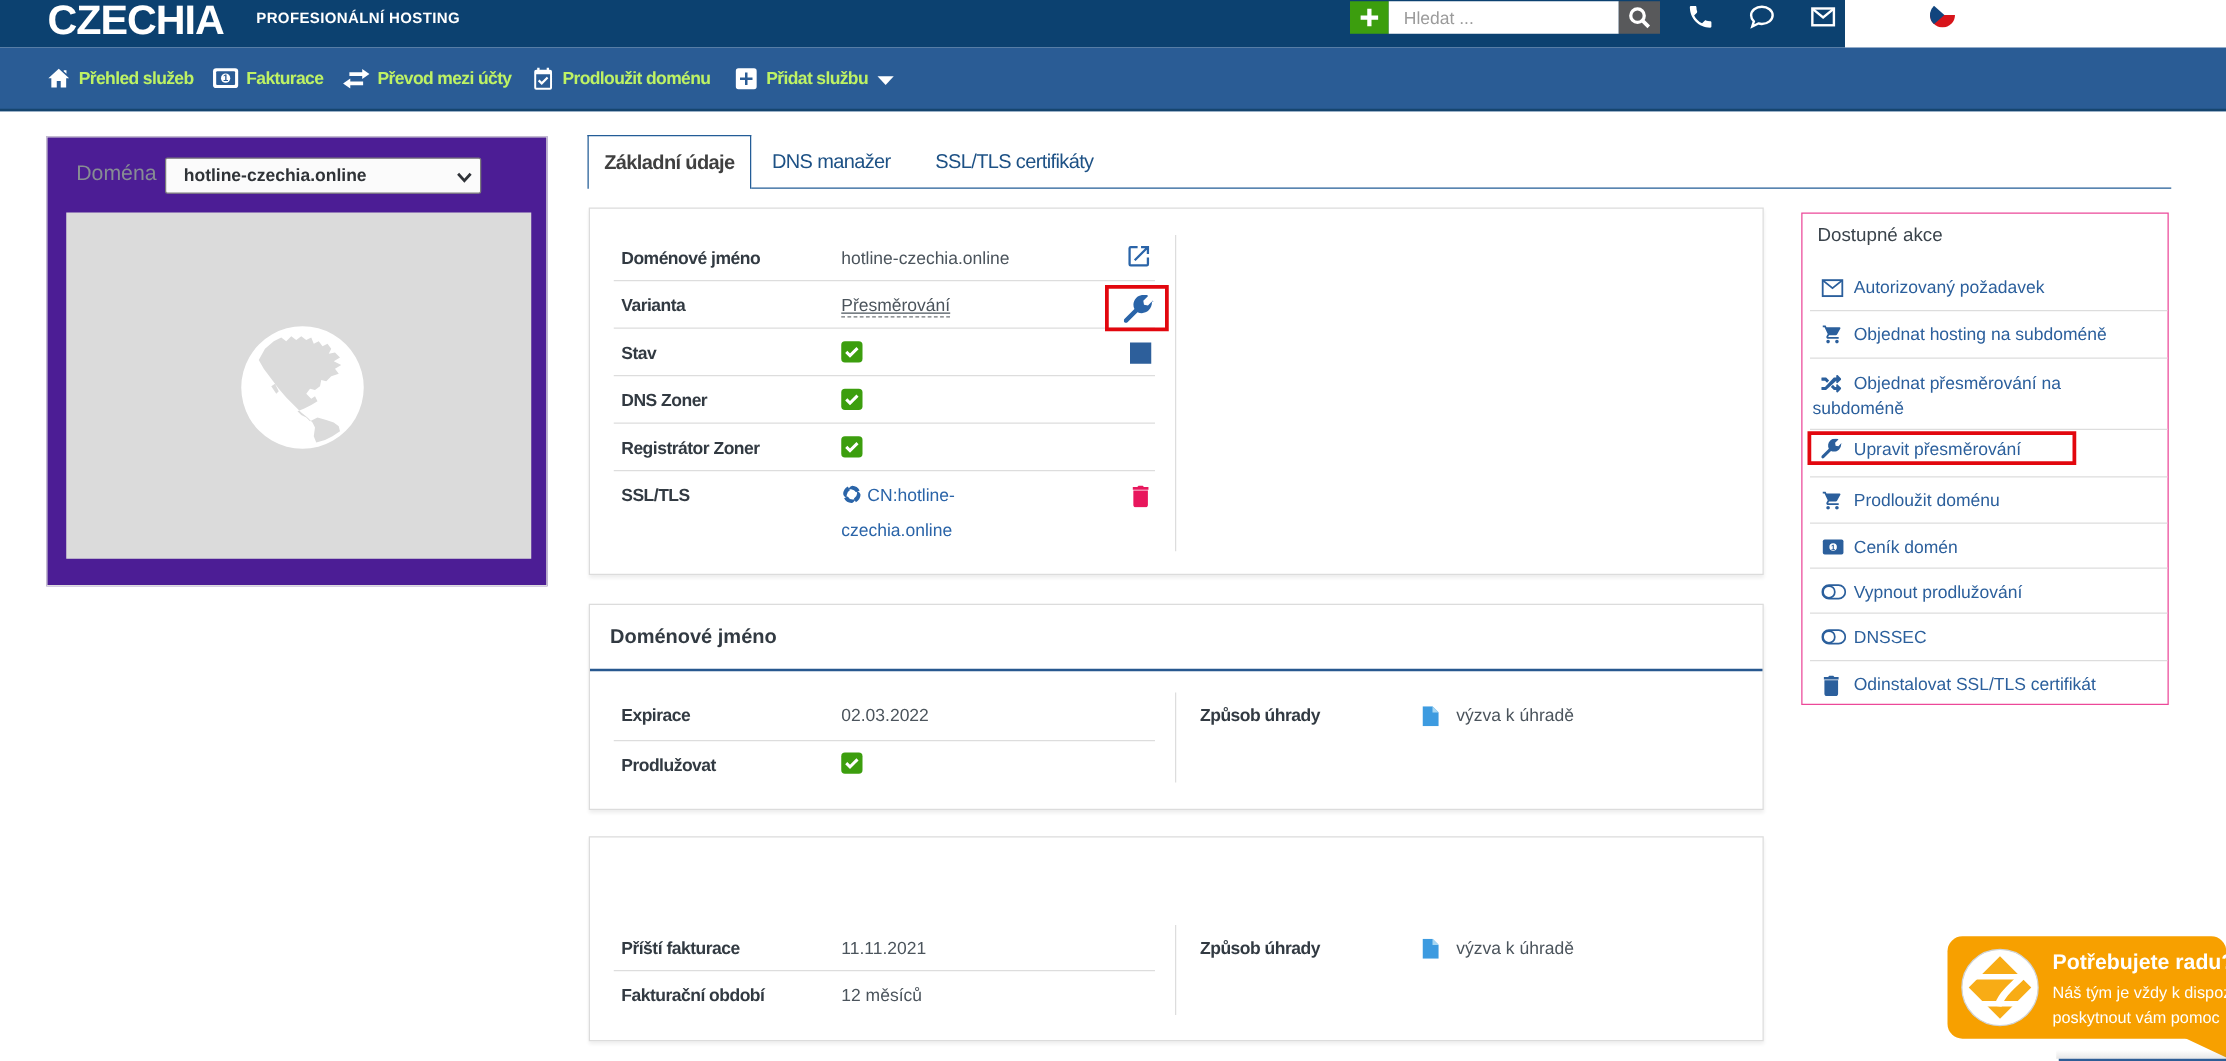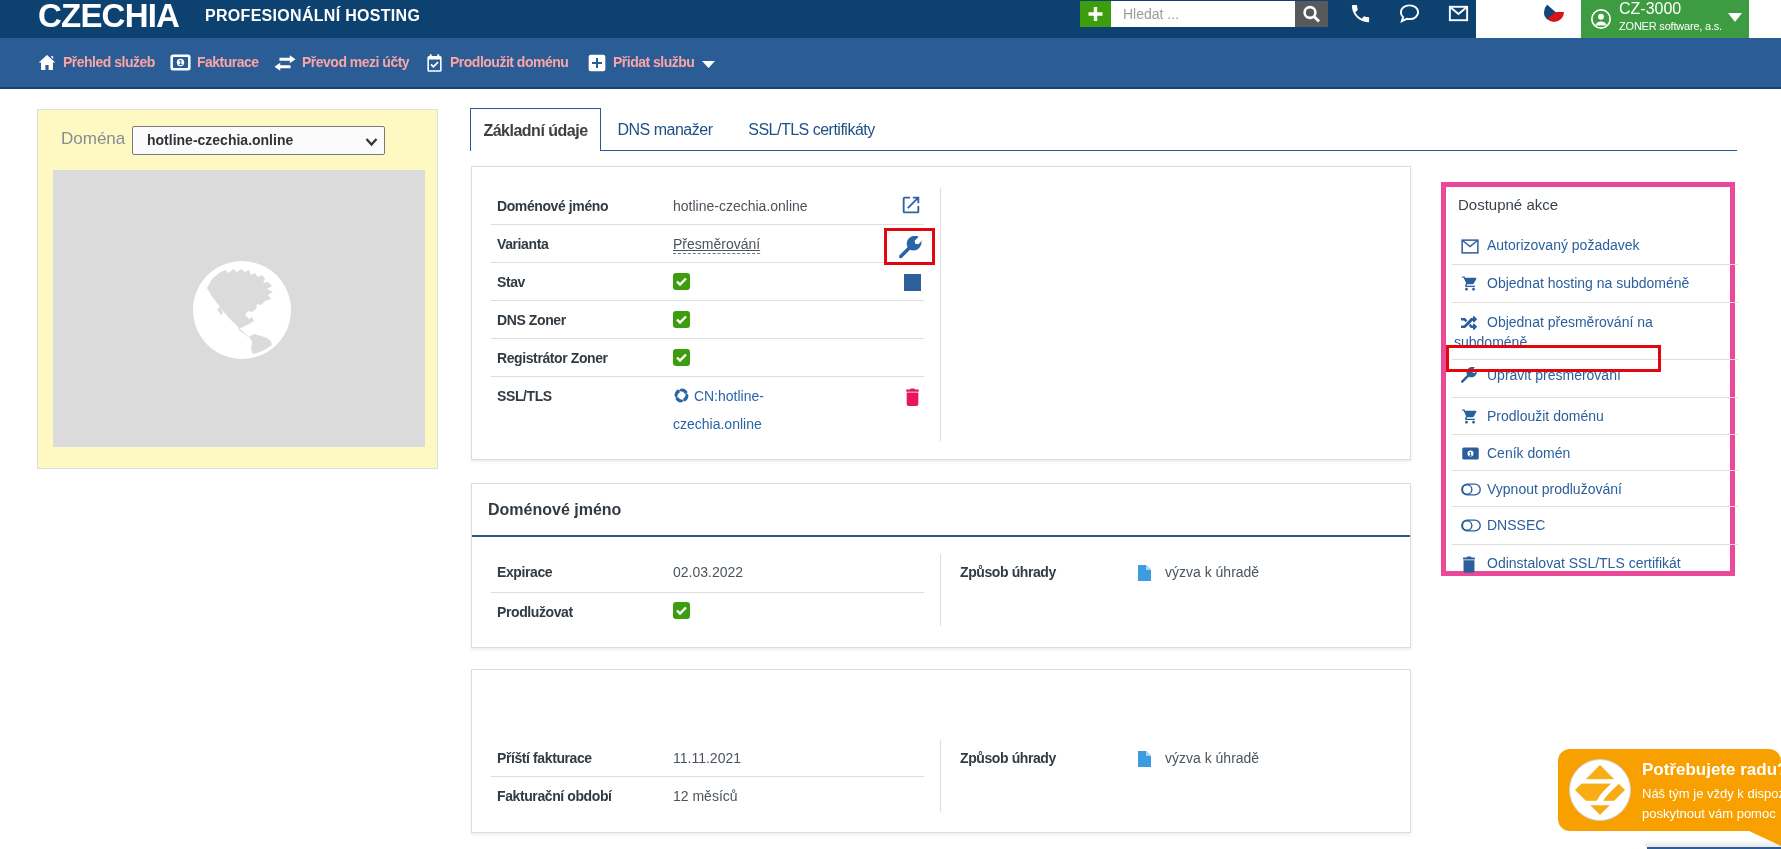--- a/index.html
+++ b/index.html
@@ -3,37 +3,37 @@
 <meta charset="utf-8">
 <title>Czechia Admin</title>
 <style>
 * { margin:0; padding:0; box-sizing:border-box; }
 html,body { width:1781px; height:849px; overflow:hidden; }
 body { font-family:"Liberation Sans", sans-serif; background:#fff; position:relative; }
 
 
 #topbar { position:absolute; left:0; top:0; width:1476px; height:38px; background:#0c4170; }
 #logo { position:absolute; left:38px; top:-3px; color:#fff; font-size:33px; font-weight:bold; letter-spacing:-0.8px; }
-#logosub { position:absolute; left:205px; top:7px; color:#fff; font-size:16px; letter-spacing:0.3px; font-weight:bold; }
+#logosub { position:absolute; left:205px; top:7px; color:#fff; font-size:12px; letter-spacing:0.3px; font-weight:bold; }
 #plusbtn { position:absolute; left:1080px; top:1px; width:31px; height:26px; background:#3c9e0e; color:#fff; }
 #searchbox { position:absolute; left:1111px; top:1px; width:184px; height:26px; background:#fff; color:#9b9b9b; font-size:14px; line-height:26px; padding-left:12px; }
 #searchbtn { position:absolute; left:1295px; top:1px; width:33px; height:26px; background:#58595b; }
 .topico { position:absolute; top:2px; width:24px; height:22px; }
 #acct { position:absolute; left:1581px; top:0; width:168px; height:38px; background:#3d9b41; color:#fff; }
 #acct .l1 { position:absolute; left:38px; top:0px; font-size:16px; }
 #acct .l2 { position:absolute; left:38px; top:20px; font-size:11px; letter-spacing:-0.2px; }
 #acct .caret { position:absolute; left:147px; top:13px; width:0; height:0; border-left:7.5px solid transparent; border-right:7.5px solid transparent; border-top:9px solid #fff; }
 
 
 #navbar { position:absolute; left:0; top:38px; width:1781px; height:51px; background:#2a5c95; border-bottom:2px solid #16456f; }
 .navico { position:absolute; top:15px; }
-.navtxt { position:absolute; top:0; height:49px; color:#fca5a5; font-size:14px; font-weight:bold; letter-spacing:-0.5px; line-height:49px; white-space:nowrap; }
-
-
-#leftcard { position:absolute; left:37px; top:109px; width:401px; height:360px; border:1px solid #ddd; background:#fef9c3; }
+.navtxt { position:absolute; top:0; height:49px; color:#bef264; font-size:14px; font-weight:bold; letter-spacing:-0.5px; line-height:49px; white-space:nowrap; }
+
+
+#leftcard { position:absolute; left:37px; top:109px; width:401px; height:360px; border:1px solid #ddd; background:#4c1d95; }
 #domlabel { position:absolute; left:23px; top:19px; color:#878d93; font-size:17px; }
 #domselect { position:absolute; left:94px; top:16px; width:253px; height:29px; border:1px solid #7b7b7b; border-radius:2px; background:#fbfbfb; font-size:14px; font-weight:bold; color:#2f3337; line-height:27px; padding-left:14px; }
 #domselect .sc { position:absolute; right:6px; top:10px; }
 #shot { position:absolute; left:15px; top:60px; width:372px; height:277px; background:#dbdbdb; }
 
 
 .tab { position:absolute; top:108px; height:43px; font-size:16px; color:#1d5185; line-height:43px; text-align:center; letter-spacing:-0.5px; }
 #tab1 { left:470px; width:131px; border:1px solid #235d97; border-bottom:none; font-weight:bold; color:#404040; background:#fff; }
 #tabline { position:absolute; left:601px; top:150px; width:1136px; height:1px; background:#235d97; }
 
@@ -46,21 +46,21 @@
 .vsep { position:absolute; background:#ddd; width:1px; }
 
 #panel1 { top:166px; height:294px; }
 #panel2 { top:483px; height:165px; }
 #panel3 { top:669px; height:164px; }
 
 .check { position:absolute; width:17px; height:17px; background:#3c9e0e; border-radius:3px; }
 .check svg { position:absolute; left:2px; top:2px; }
 
 
-#sidebar { position:absolute; left:1441px; top:182px; width:294px; height:394px; border:5px solid #ec4899; background:#fff; }
+#sidebar { position:absolute; left:1441px; top:170px; width:294px; height:394px; border:1px solid #ec4899; background:#fff; }
 #sidebar .hd { position:absolute; left:12px; top:9px; font-size:15px; color:#3a434b; }
 .sitem { position:absolute; left:0; width:100%; color:#2b5f9c; font-size:14px; }
 .sitem svg { position:absolute; left:15px; }
 .sitem .txt { position:absolute; left:41px; }
 .ssep { position:absolute; left:6px; width:286px; height:1px; background:#ddd; }
 
 
 .redbox { position:absolute; border:3px solid #e2070e; }
 
 
@@ -105,30 +105,20 @@
           <clipPath id="fc">
             <circle cx="10" cy="10" r="10"></circle>
           </clipPath>
         </defs>
         <g clip-path="url(#fc)">
           <rect x="0" y="0" width="20" height="10" fill="#fff"></rect>
           <rect x="0" y="10" width="20" height="10" fill="#d7141a"></rect>
           <path d="M-1 -1 L11.5 10 L-1 21 Z" fill="#11457e"></path>
         </g>
       </svg></div>
-  <div id="acct">
-    <svg style="position:absolute;left:9px;top:8px" width="22" height="22" viewBox="0 0 24 24">
-        <circle cx="12" cy="12" r="10" fill="none" stroke="#fff" stroke-width="1.8"></circle>
-        <circle cx="12" cy="9.5" r="3.2" fill="#fff"></circle>
-        <path d="M5.5 19a7 7 0 0 1 13 0z" fill="#fff"></path>
-      </svg>
-    <div class="l1">CZ-3000</div>
-    <div class="l2">ZONER software, a.s.</div>
-    <div class="caret"></div>
-  </div>
 </div>
 
 <div id="navbar">
   <svg class="navico" style="left:37px" width="20" height="19" viewBox="0 0 24 24">
       <path fill="#fff" d="M12 2.5l10.5 9.5h-3v9.5h-5.5v-6.5h-4v6.5H4.5V12h-3zM17 4h2.8v3.5l-2.8-2.5z"></path>
     </svg>
   <div class="navtxt" style="left:63px">Přehled služeb</div>
   <svg class="navico" style="left:170px;top:16px" width="21" height="17" viewBox="0 0 25 20">
       <rect x="0.5" y="0.5" width="24" height="19" rx="3" fill="#fff"></rect>
       <rect x="3.5" y="3.5" width="18" height="13" rx="1" fill="#2a5c95"></rect>

